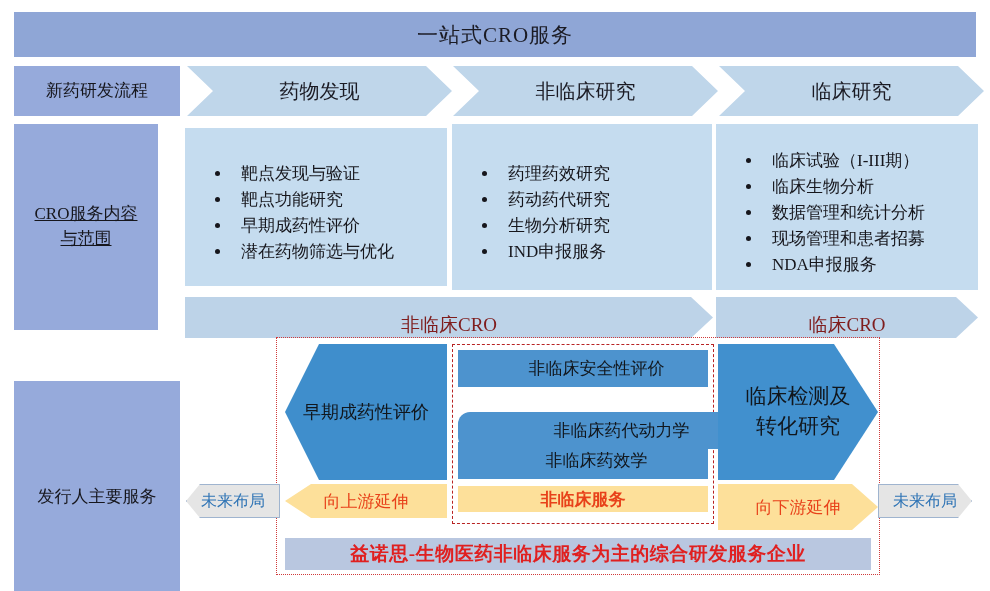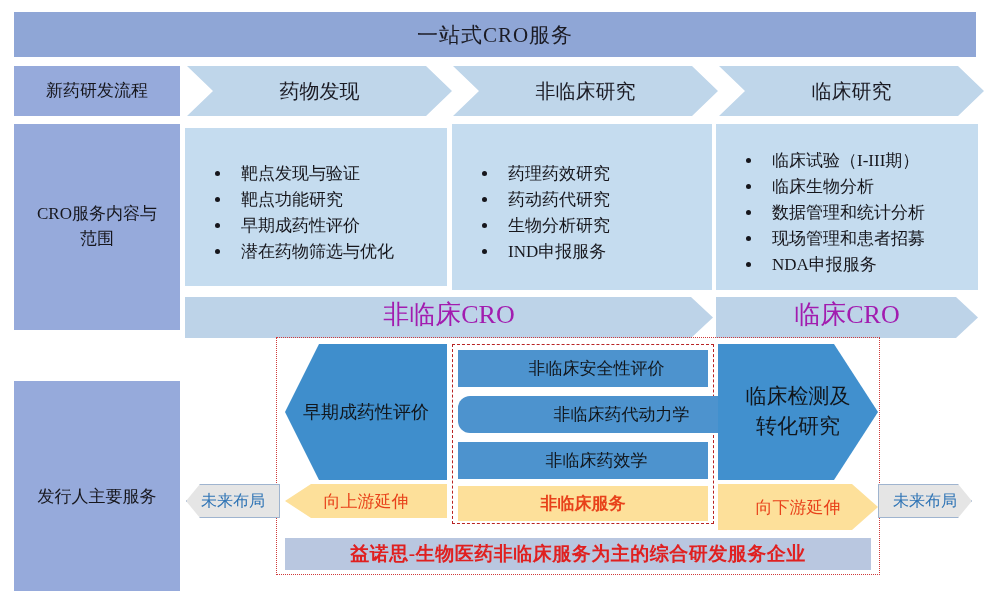--- a/index.html
+++ b/index.html
@@ -50,22 +50,22 @@
     font-size:17px;line-height:1.52;color:#16161c;
   }
   .cbox li{position:relative;padding-left:30px;white-space:nowrap;}
   .cbox li::before{
     content:"";position:absolute;left:4px;top:.58em;
     width:5px;height:5px;border-radius:50%;background:#16161c;
   }
 
   
   .band{
-    background:#bdd3e8;color:#a21caf;font-size:26px;
-    display:flex;align-items:flex-start;justify-content:center;
+    background:#bdd3e8;color:#7f1d1d;font-size:19px;
+    display:flex;align-items:flex-end;justify-content:center;
     clip-path:polygon(0 0, calc(100% - 22px) 0, 100% 50%, calc(100% - 22px) 100%, 0 100%);
   }
 
   
   .dotted-outer{
     border:1.6px dotted #d03a3a;
   }
   .dashed-inner{
     border:1.8px dashed #b82222;
   }
@@ -128,21 +128,21 @@
   <div class="abs chev first" style="left:187px;top:66px;width:265px;height:50px;">
     <span>药物发现</span>
   </div>
   <div class="abs chev" style="left:453px;top:66px;width:265px;height:50px;">
     <span>非临床研究</span>
   </div>
   <div class="abs chev" style="left:719px;top:66px;width:265px;height:50px;">
     <span>临床研究</span>
   </div>
 
-  <div class="abs lbl" style="left:14px;top:124px;width:166px;height:206px;padding:0 18px;">
+  <div class="abs lbl" style="left:14px;top:124px;width:144px;height:206px;padding:0 18px;text-decoration:underline;">
     <span>CRO服务内容与范围</span>
   </div>
 
   <div class="abs cbox" style="left:185px;top:128px;width:262px;height:158px;">
     <ul>
       <li>靶点发现与验证</li>
       <li>靶点功能研究</li>
       <li>早期成药性评价</li>
       <li>潜在药物筛选与优化</li>
     </ul>
@@ -193,27 +193,27 @@
     <span>早期成药性评价</span>
   </div>
 
   <div class="abs yarrow-left" style="left:285px;top:484px;width:162px;height:34px;">
     <span>向上游延伸</span>
   </div>
 
   <div class="abs bbox" style="left:458px;top:350px;width:250px;height:37px;">
     <span>非临床安全性评价</span>
   </div>
-  <div class="abs bbox" style="left:458px;top:396px;width:300px;height:37px;border-radius:12px;">
+  <div class="abs bbox" style="left:458px;top:412px;width:300px;height:37px;border-radius:12px;">
     <span>非临床药代动力学</span>
   </div>
   <div class="abs bbox" style="left:458px;top:442px;width:250px;height:37px;">
     <span>非临床药效学</span>
   </div>
-  <div class="abs ybar" style="left:458px;top:486px;width:250px;height:35px;">
+  <div class="abs ybar" style="left:458px;top:486px;width:250px;height:26px;">
     <span>非临床服务</span>
   </div>
 
   <div class="abs barrow-right" style="left:718px;top:344px;width:160px;height:136px;">
     <span>
       <span>临床检测及</span><br>
       <span>转化研究</span>
     </span>
   </div>
 

